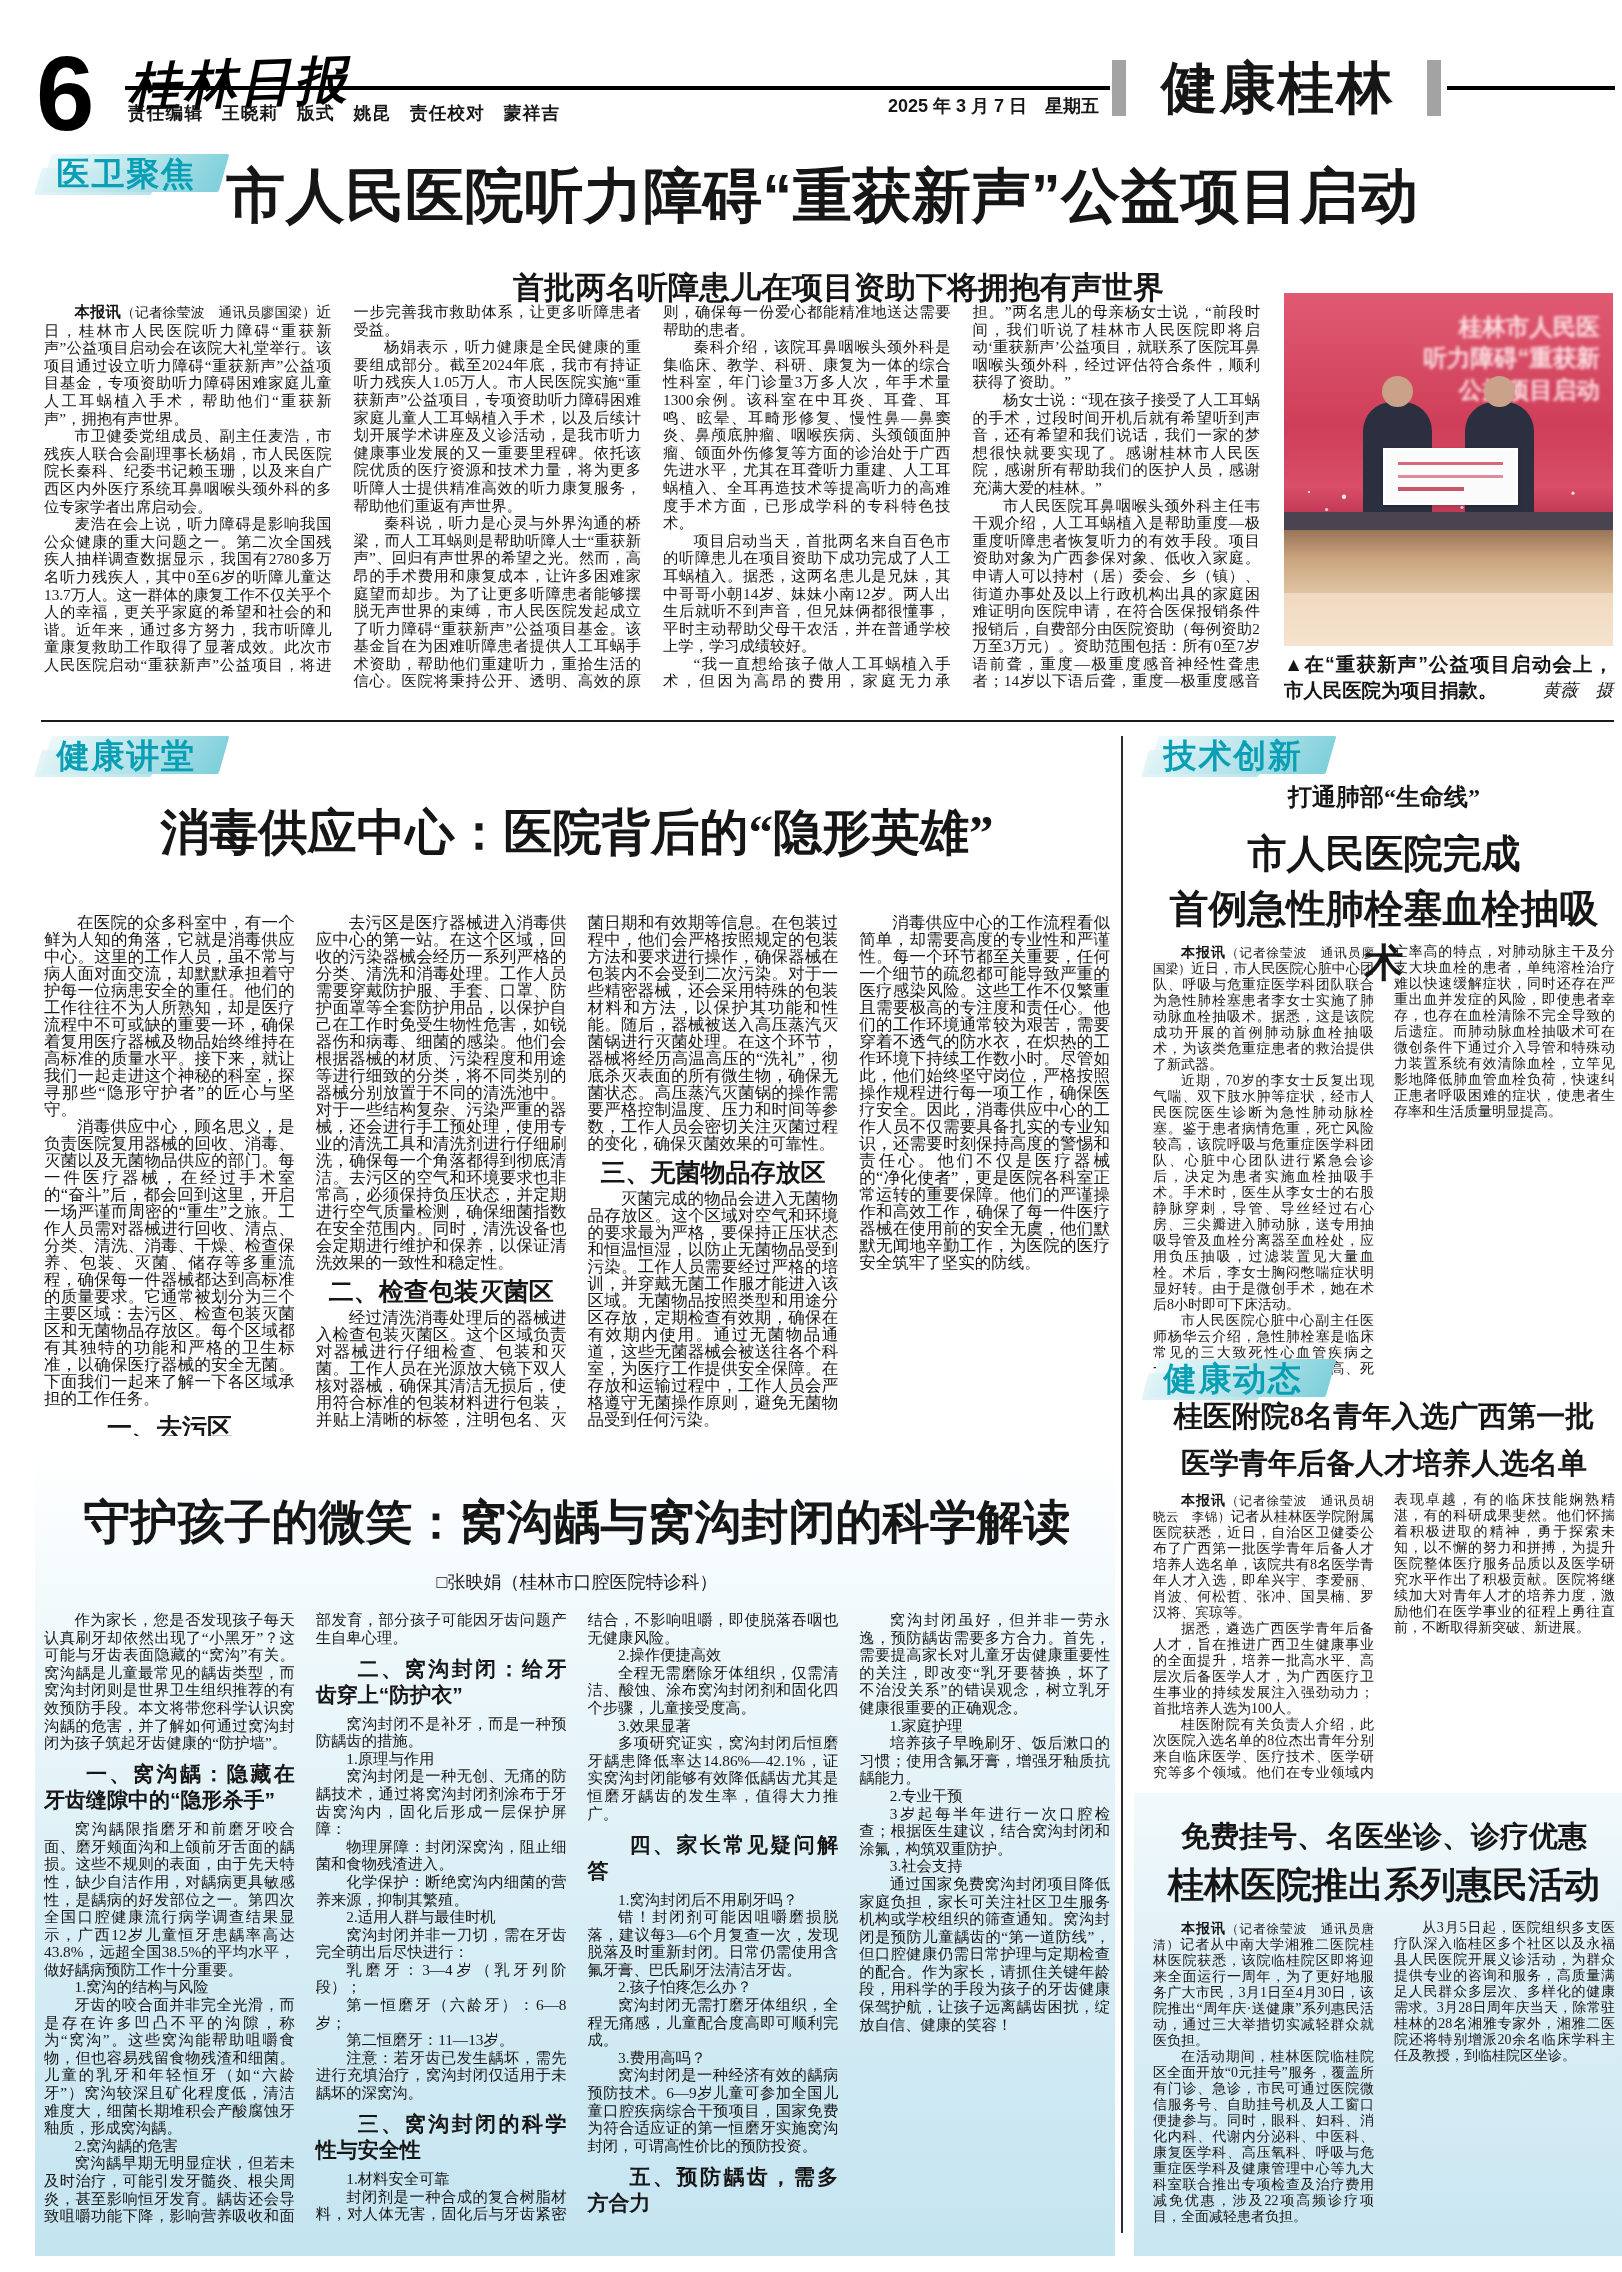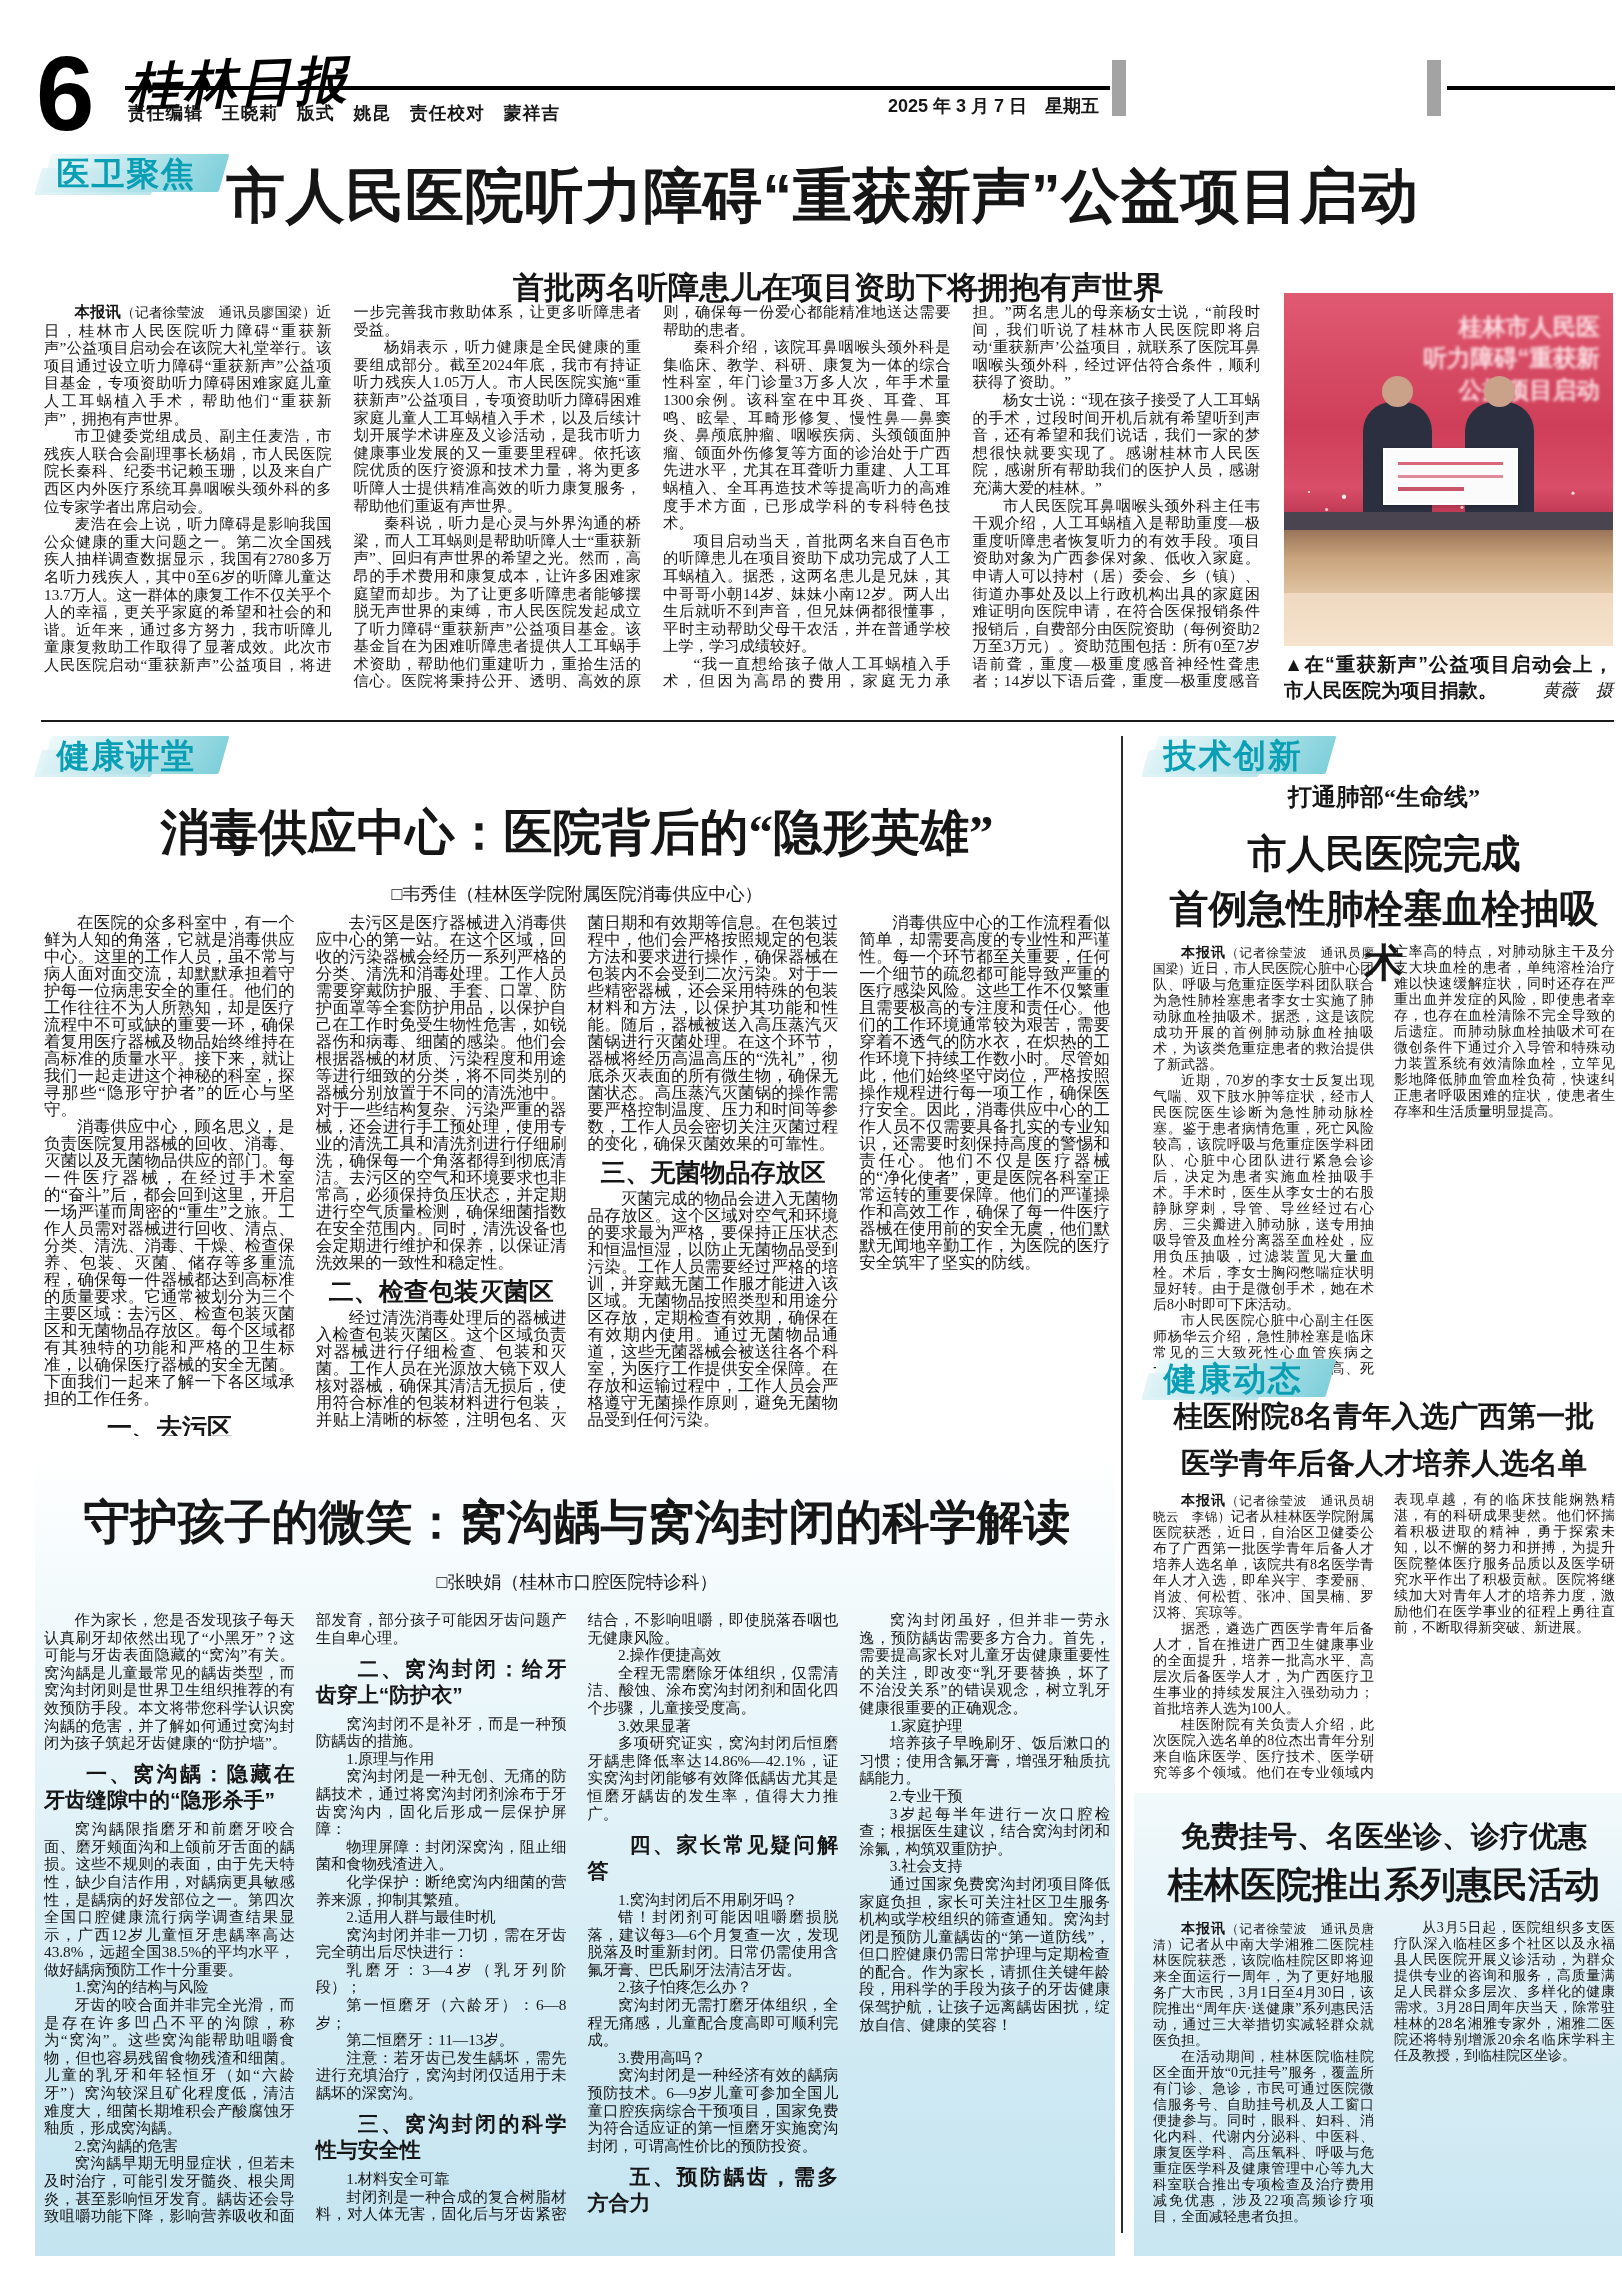--- a/index.html
+++ b/index.html
@@ -122,20 +122,21 @@
 
 <div id="page">
 
   <div class="abs page-num">6</div>
   <div class="abs logo">桂林日报</div>
   <div class="abs rule-left"></div>
   <div class="abs rule-right"></div>
   <div class="abs editors">责任编辑　王晓莉　版式　姚昆　责任校对　蒙祥吉</div>
   <div class="abs issue-date">2025 年 3 月 7 日　星期五</div>
   <div class="abs bar bar1"></div>
+  <div class="abs section-title">健康桂林</div>
   <div class="abs bar bar2"></div>
 
   <div class="badge" style="left:46px;top:150px;">
     <span class="bg"></span>
     <span class="bg2"></span>
     <span class="txt">医卫聚焦</span>
   </div>
   <h1 class="abs headline" style="margin:0;">市人民医院听力障碍“重获新声”公益项目启动</h1>
   <h2 class="abs subtitle" style="margin:16px;">首批两名听障患儿在项目资助下将拥抱有声世界</h2>
 
@@ -177,21 +178,20 @@
   <div class="abs divider-v"></div>
 
   <div class="badge" style="left:46px;top:732px;">
     <span class="bg"></span>
     <span class="bg2"></span>
     <span class="txt">健康讲堂</span>
   </div>
   <h2 class="abs lecture-title" style="margin:0;">
     <span class="t-prefix">消毒供应中心：</span><span class="t-main">医院背后的“隐形英雄”</span>
   </h2>
-  <div class="abs byline-center lecture-byline kai">□韦秀佳（桂林医学院附属医院消毒供应中心）</div>
 
   <div class="colbody lecture-body">
     <p>在医院的众多科室中，有一个鲜为人知的角落，它就是消毒供应中心。这里的工作人员，虽不常与病人面对面交流，却默默承担着守护每一位病患安全的重任。他们的工作往往不为人所熟知，却是医疗流程中不可或缺的重要一环，确保着复用医疗器械及物品始终维持在高标准的质量水平。接下来，就让我们一起走进这个神秘的科室，探寻那些“隐形守护者”的匠心与坚守。</p>
     <p>消毒供应中心，顾名思义，是负责医院复用器械的回收、消毒、灭菌以及无菌物品供应的部门。每一件医疗器械，在经过手术室的“奋斗”后，都会回到这里，开启一场严谨而周密的“重生”之旅。工作人员需对器械进行回收、清点、分类、清洗、消毒、干燥、检查保养、包装、灭菌、储存等多重流程，确保每一件器械都达到高标准的质量要求。它通常被划分为三个主要区域：去污区、检查包装灭菌区和无菌物品存放区。每个区域都有其独特的功能和严格的卫生标准，以确保医疗器械的安全无菌。下面我们一起来了解一下各区域承担的工作任务。</p>
     <p class="subhead">一、去污区</p>
     <p>去污区是医疗器械进入消毒供应中心的第一站。在这个区域，回收的污染器械会经历一系列严格的分类、清洗和消毒处理。工作人员需要穿戴防护服、手套、口罩、防护面罩等全套防护用品，以保护自己在工作时免受生物性危害，如锐器伤和病毒、细菌的感染。他们会根据器械的材质、污染程度和用途等进行细致的分类，将不同类别的器械分别放置于不同的清洗池中。对于一些结构复杂、污染严重的器械，还会进行手工预处理，使用专业的清洗工具和清洗剂进行仔细刷洗，确保每一个角落都得到彻底清洁。去污区的空气和环境要求也非常高，必须保持负压状态，并定期进行空气质量检测，确保细菌指数在安全范围内。同时，清洗设备也会定期进行维护和保养，以保证清洗效果的一致性和稳定性。</p>
     <p class="subhead">二、检查包装灭菌区</p>
     <p>经过清洗消毒处理后的器械进入检查包装灭菌区。这个区域负责对器械进行仔细检查、包装和灭菌。工作人员在光源放大镜下双人核对器械，确保其清洁无损后，使用符合标准的包装材料进行包装，并贴上清晰的标签，注明包名、灭菌日期和有效期等信息。在包装过程中，他们会严格按照规定的包装方法和要求进行操作，确保器械在包装内不会受到二次污染。对于一些精密器械，还会采用特殊的包装材料和方法，以保护其功能和性能。随后，器械被送入高压蒸汽灭菌锅进行灭菌处理。在这个环节，器械将经历高温高压的“洗礼”，彻底杀灭表面的所有微生物，确保无菌状态。高压蒸汽灭菌锅的操作需要严格控制温度、压力和时间等参数，工作人员会密切关注灭菌过程的变化，确保灭菌效果的可靠性。</p>
     <p class="subhead">三、无菌物品存放区</p>
     <p>灭菌完成的物品会进入无菌物品存放区。这个区域对空气和环境的要求最为严格，要保持正压状态和恒温恒湿，以防止无菌物品受到污染。工作人员需要经过严格的培训，并穿戴无菌工作服才能进入该区域。无菌物品按照类型和用途分区存放，定期检查有效期，确保在有效期内使用。通过无菌物品通道，这些无菌器械会被送往各个科室，为医疗工作提供安全保障。在存放和运输过程中，工作人员会严格遵守无菌操作原则，避免无菌物品受到任何污染。</p>

